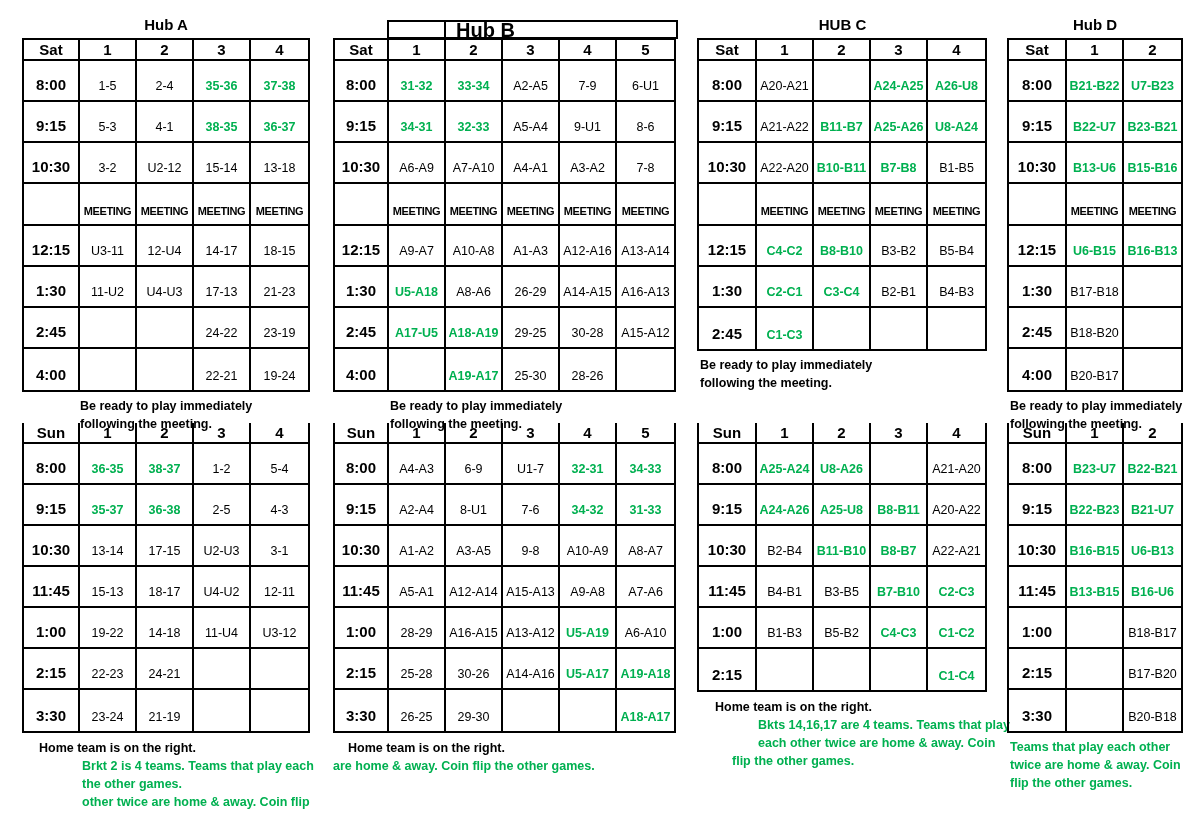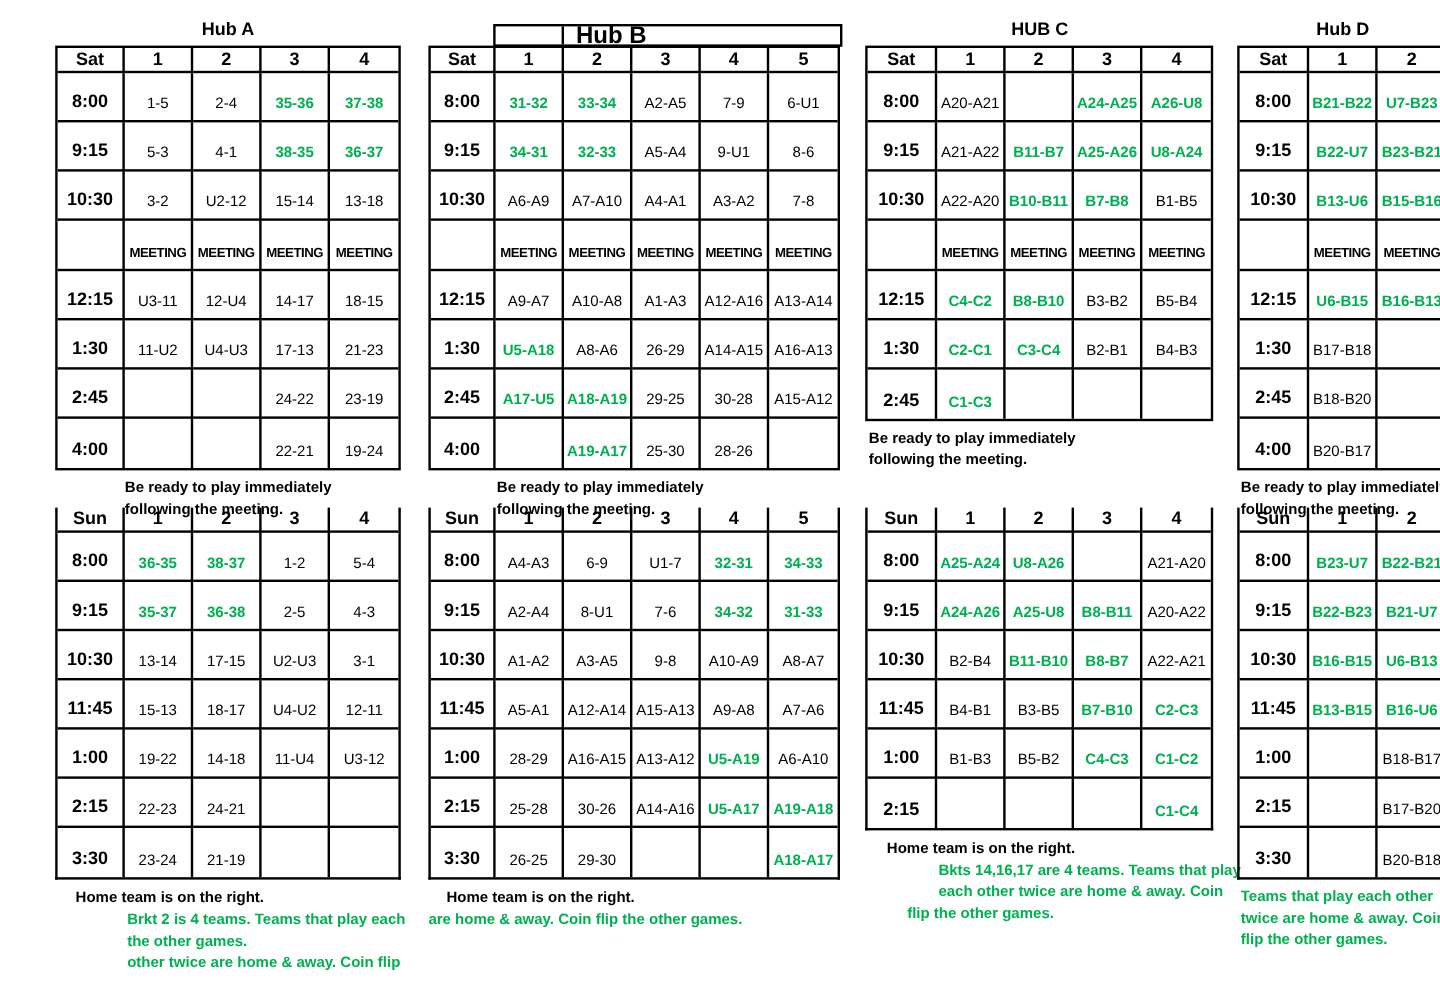--- a/index.html
+++ b/index.html
@@ -1,18 +1,18 @@
 <!DOCTYPE html>
 <html style="--green: #00B050;"><head>
 <meta charset="utf-8">
 <style>
   html,body{margin:0;padding:0;background:#fff;}
   #sheet{position:relative;width:1200px;height:820px;background:#fff;overflow:hidden;
          font-family:"Liberation Sans",sans-serif;color:#000;}
-  .hub{position:absolute;top:0;height:599px;margin-left:24px;}
+  .hub{position:absolute;top:0;height:599px;}
   .hub-a{left:22px;width:295px}
   .hub-b{left:333px;width:350px}
   .hub-c{left:697px;width:295px}
   .hub-d{left:1007px;width:180px}
 
   .table-title{position:absolute;top:16px;text-align:center;font-weight:bold;font-size:15px;}
   .hub-a .table-title{left:0;width:288px}
   .hub-c .table-title{left:0;width:291px}
   .hub-d .table-title{left:0;width:176px}
 

